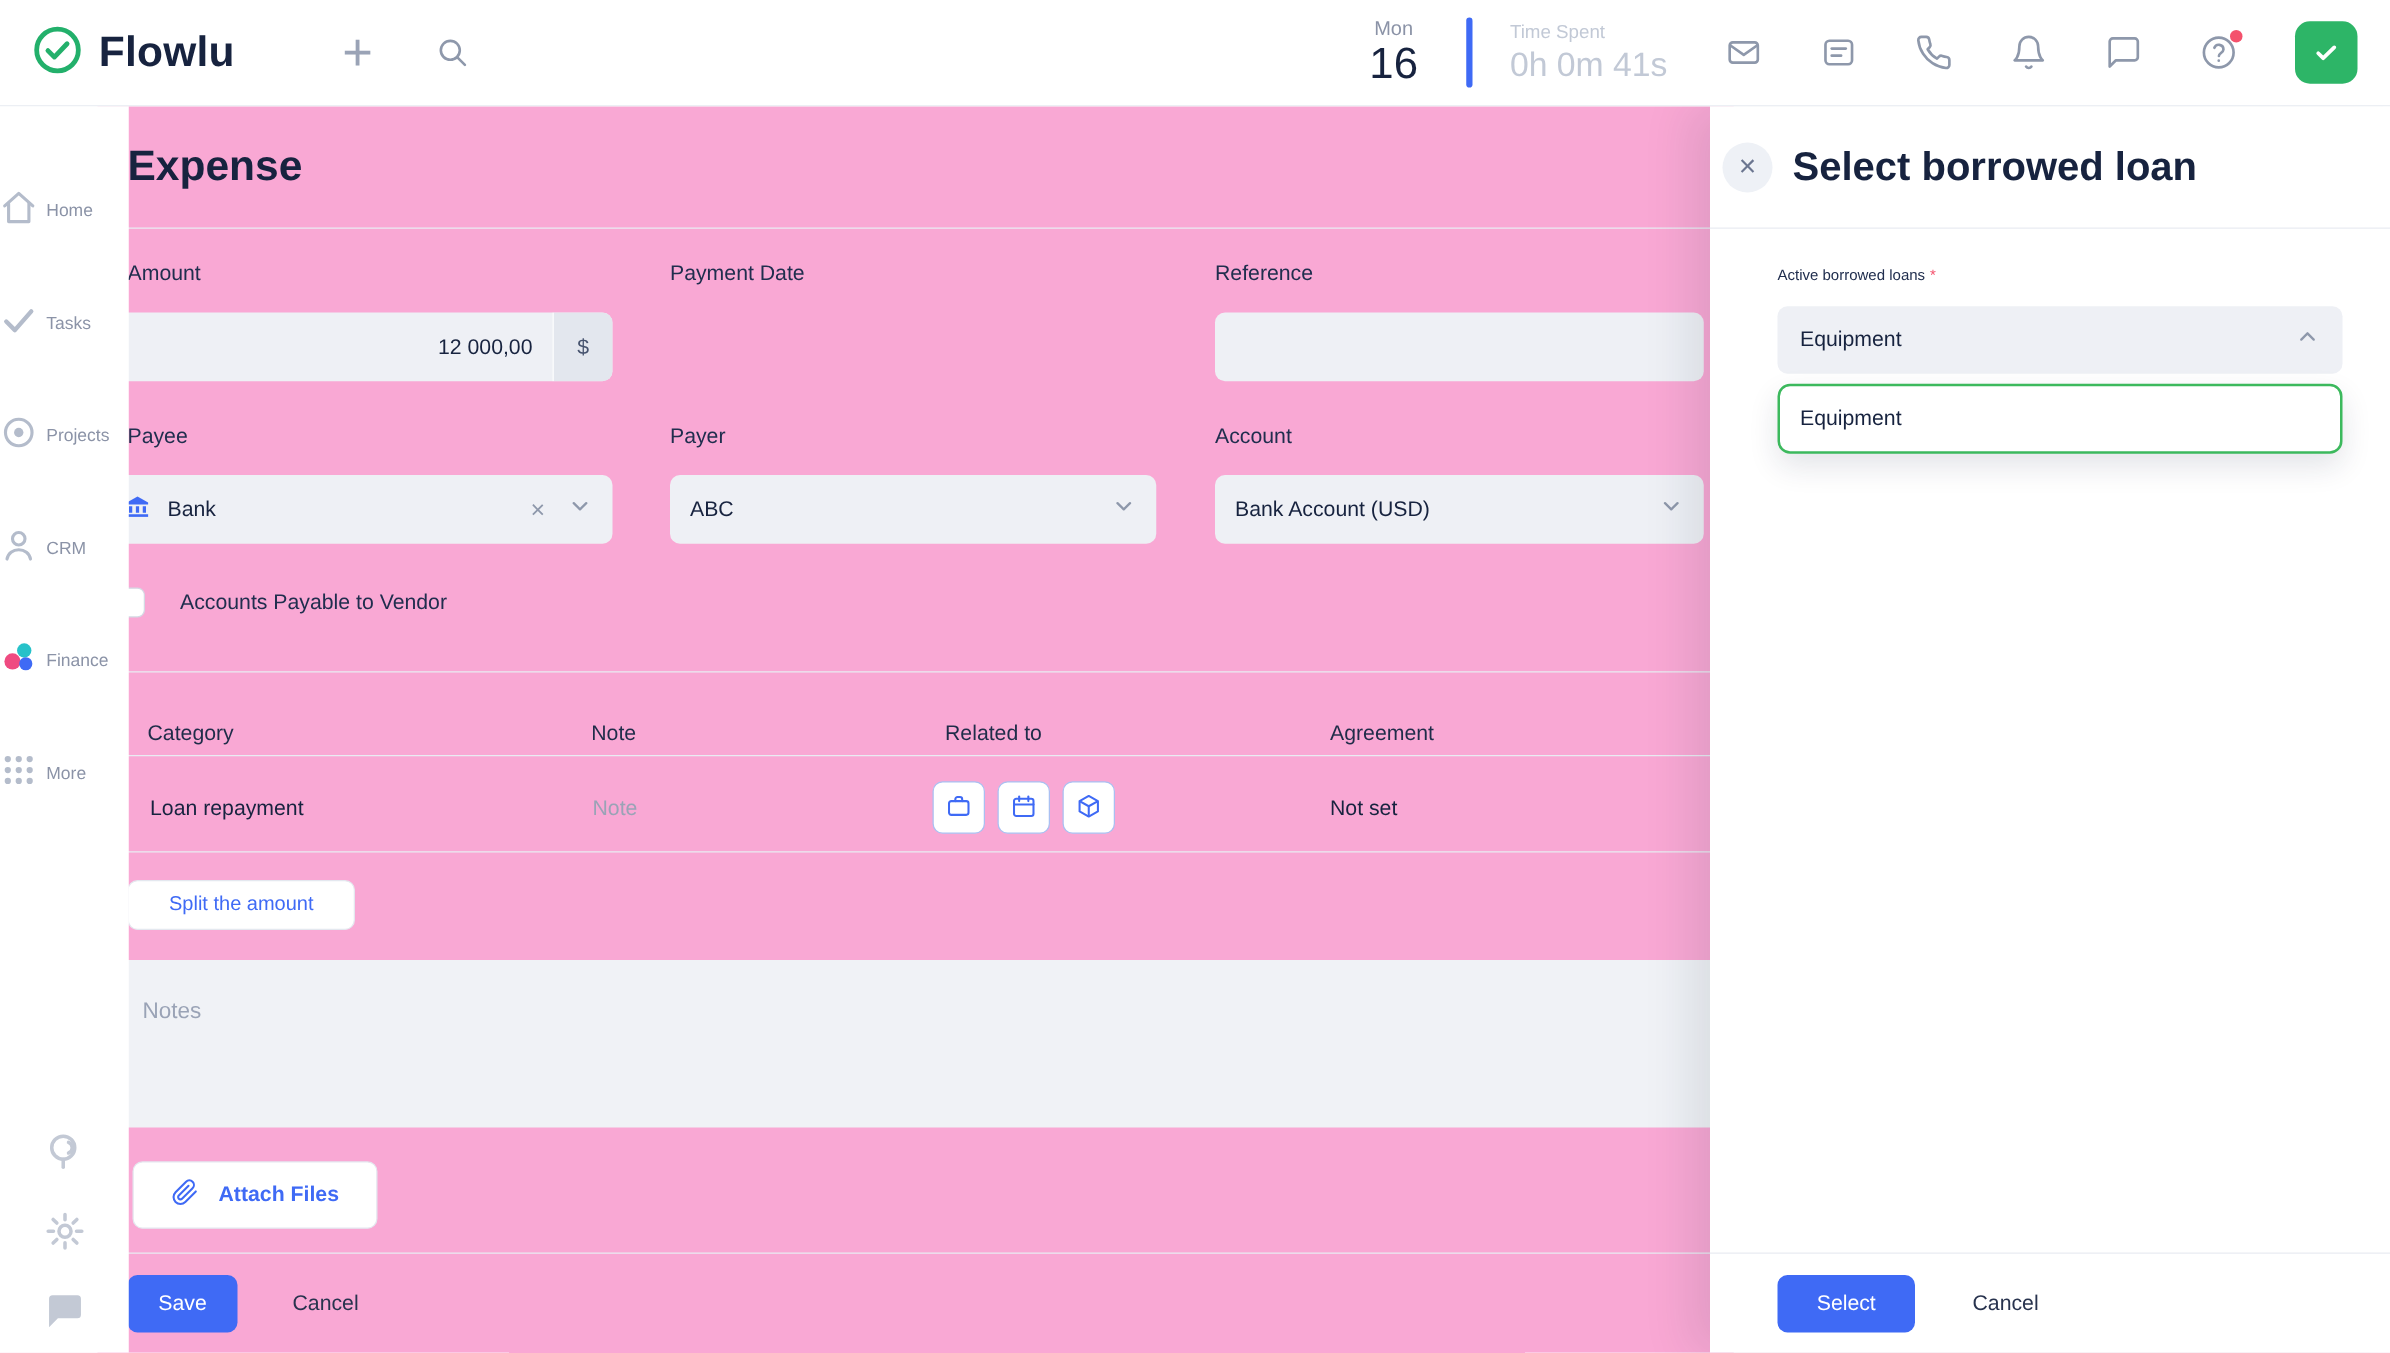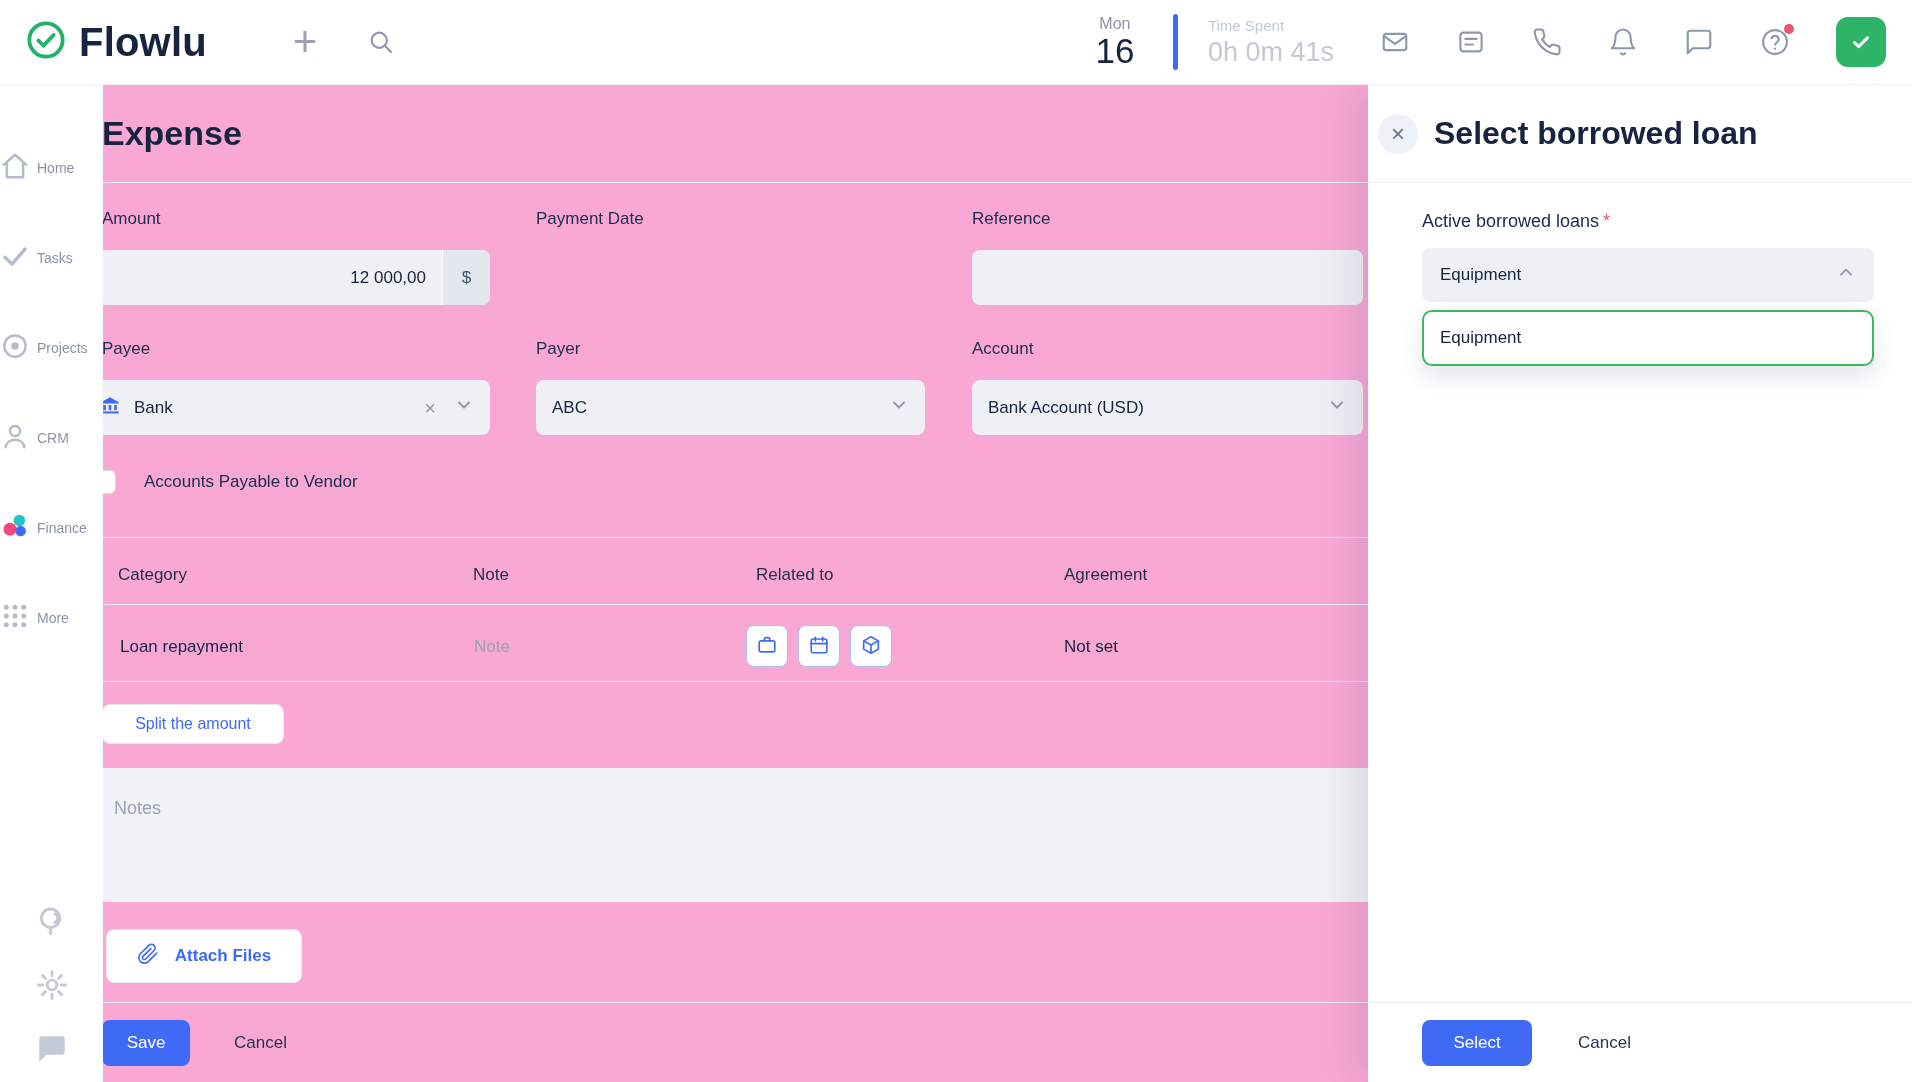--- a/index.html
+++ b/index.html
@@ -8,21 +8,21 @@
 button{font-family:inherit}
 input,textarea{font-family:inherit;outline:none}
 ::placeholder{color:#9aa3b6;opacity:1}
 
 
 .topbar{position:absolute;top:0;left:0;width:1912px;height:85px;background:#fff;
   border-bottom:1px solid #eceff4;display:flex;align-items:center;
   justify-content:space-between;padding:0 26px;z-index:40}
 .tb-left{display:flex;align-items:center}
 .brand{display:flex;align-items:center;gap:13px;cursor:pointer}
-.brand-name{font-size:40px;font-weight:700;color:#17233f;letter-spacing:.2px}
+.brand-name{font-size:34px;font-weight:700;color:#17233f;letter-spacing:.2px}
 .tb-plus{margin-left:86px;font-size:42px;font-weight:300;color:#9aa3b6;background:none;border:none;cursor:pointer;line-height:1}
 .tb-search{margin-left:50px;background:none;border:none;cursor:pointer;display:flex}
 .tb-right{display:flex;align-items:center}
 .date-block{text-align:center;cursor:pointer;min-width:56px}
 .date-day{font-size:16px;color:#8b93a7;line-height:1.2}
 .date-num{font-size:35px;color:#17233f;line-height:1.05}
 .blue-bar{width:5px;height:56px;border-radius:3px;background:#3f6af5;margin:0 30px}
 .timespent{cursor:pointer;margin-right:46px}
 .ts-label{font-size:15px;color:#c2c9d6;line-height:1.3}
 .ts-value{font-size:27px;color:#c2c9d6;line-height:1.2}
@@ -70,21 +70,21 @@
 #sel-account{top:295px;left:894px;width:391px}
 .sel-grow{flex:1}
 .clear-x{font-size:20px;color:#8e98ab;line-height:1;cursor:pointer;margin-right:6px}
 .vendor-row{position:absolute;top:385px;left:14px;display:flex;align-items:center;gap:28px}
 .checkbox{width:24px;height:24px;border:1px solid #d4dae4;border-radius:6px;background:#fff;cursor:pointer}
 .vendor-label{font-size:17px;color:#202e4e}
 .divider{position:absolute;left:0;right:0;border-top:1px solid #e9ecf2}
 #div-table{top:452px}
 #div-thead{top:519px}
 #div-trow{top:596px}
-.th{position:absolute;top:480px;font-size:17px;color:#1f2c49}
+.th{position:absolute;top:492px;font-size:17px;color:#1f2c49}
 #th-category{left:40px}
 #th-note{left:395px}
 #th-related{left:678px}
 #th-agreement{left:986px}
 .cell-category{position:absolute;top:552px;left:42px;font-size:17px;color:#17233f}
 .note-input{position:absolute;top:540px;left:384px;width:220px;height:44px;background:transparent;border:none;font-size:17px;color:#17233f;padding:0 12px}
 .rel-group{position:absolute;top:540px;left:668px;display:flex;gap:10px}
 .rel-btn{width:42px;height:42px;border:1px solid #a9c0f2;border-radius:8px;background:#fff;cursor:pointer;
   display:flex;align-items:center;justify-content:center}
 .rel-btn svg{width:22px;height:22px}
@@ -104,21 +104,21 @@
 .btn-text{background:none;border:none;font-size:17px;color:#28334e;cursor:pointer}
 
 
 .panel{position:absolute;top:85px;left:1368px;width:544px;bottom:0;background:#fff;z-index:35;
   box-shadow:-16px 0 36px rgba(23,35,63,.10)}
 .panel-header{height:98px;border-bottom:1px solid #e9ecf2;display:flex;align-items:center;padding-left:10px;gap:16px}
 .close-btn{width:40px;height:40px;border-radius:50%;background:#eef1f6;border:none;cursor:pointer;
   color:#6b7690;font-size:24px;line-height:1;display:flex;align-items:center;justify-content:center}
 .panel-title{font-size:32px;font-weight:600;color:#17233f}
 .panel-body{padding:28px 38px 0 54px}
-.panel-field-label{font-size:18px;color:#202e4e}
+.panel-field-label{font-size:12px;color:#202e4e}
 .req{color:#f4516c;margin-left:4px}
 .panel-select{margin-top:16px;height:54px;background:#eef0f5;border-radius:8px;display:flex;
   align-items:center;justify-content:space-between;padding:0 18px;font-size:17px;color:#17233f;cursor:pointer}
 .panel-option{margin-top:8px;height:56px;background:#fff;border:2px solid #3cb95d;border-radius:10px;
   display:flex;align-items:center;padding:0 16px;font-size:17px;color:#17233f;cursor:pointer;
   box-shadow:0 10px 24px rgba(23,35,63,.12)}
 .panel-footer{position:absolute;top:917px;left:0;right:0;bottom:0;border-top:1px solid #e9ecf2;
   display:flex;align-items:center;padding-left:54px;gap:46px}
 #select-btn{width:110px;height:46px}
 </style>

